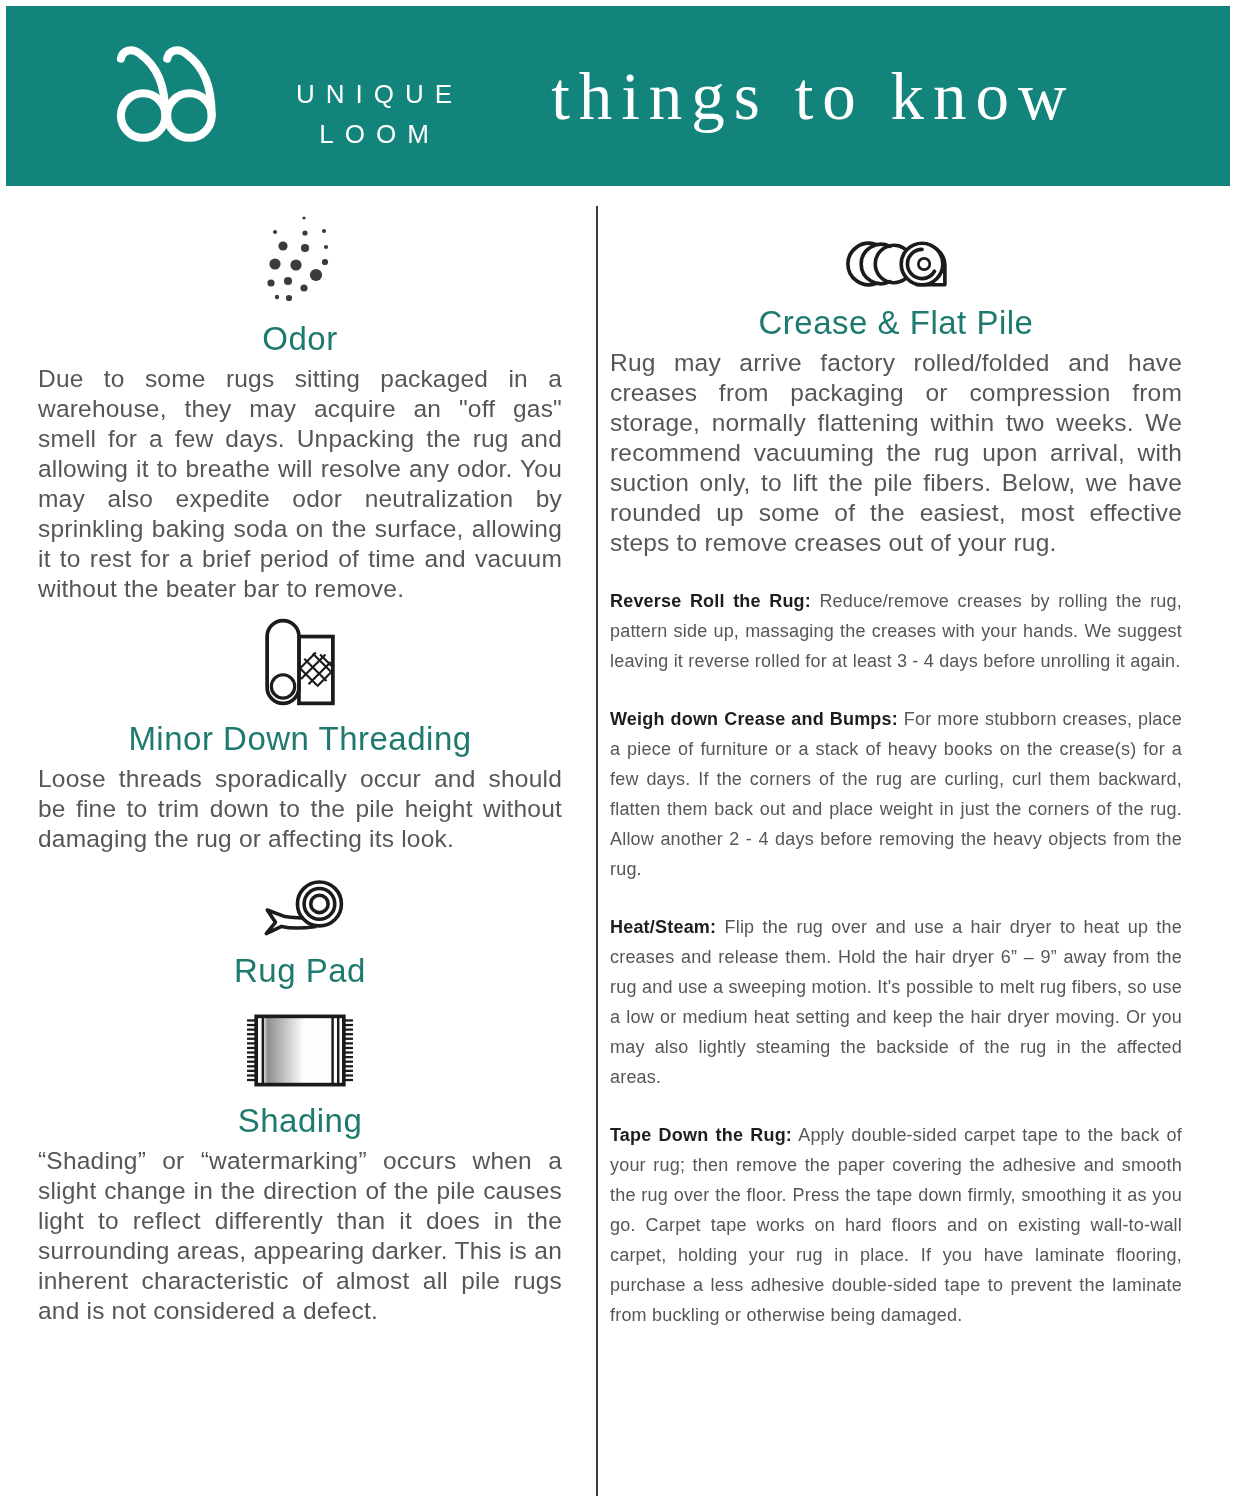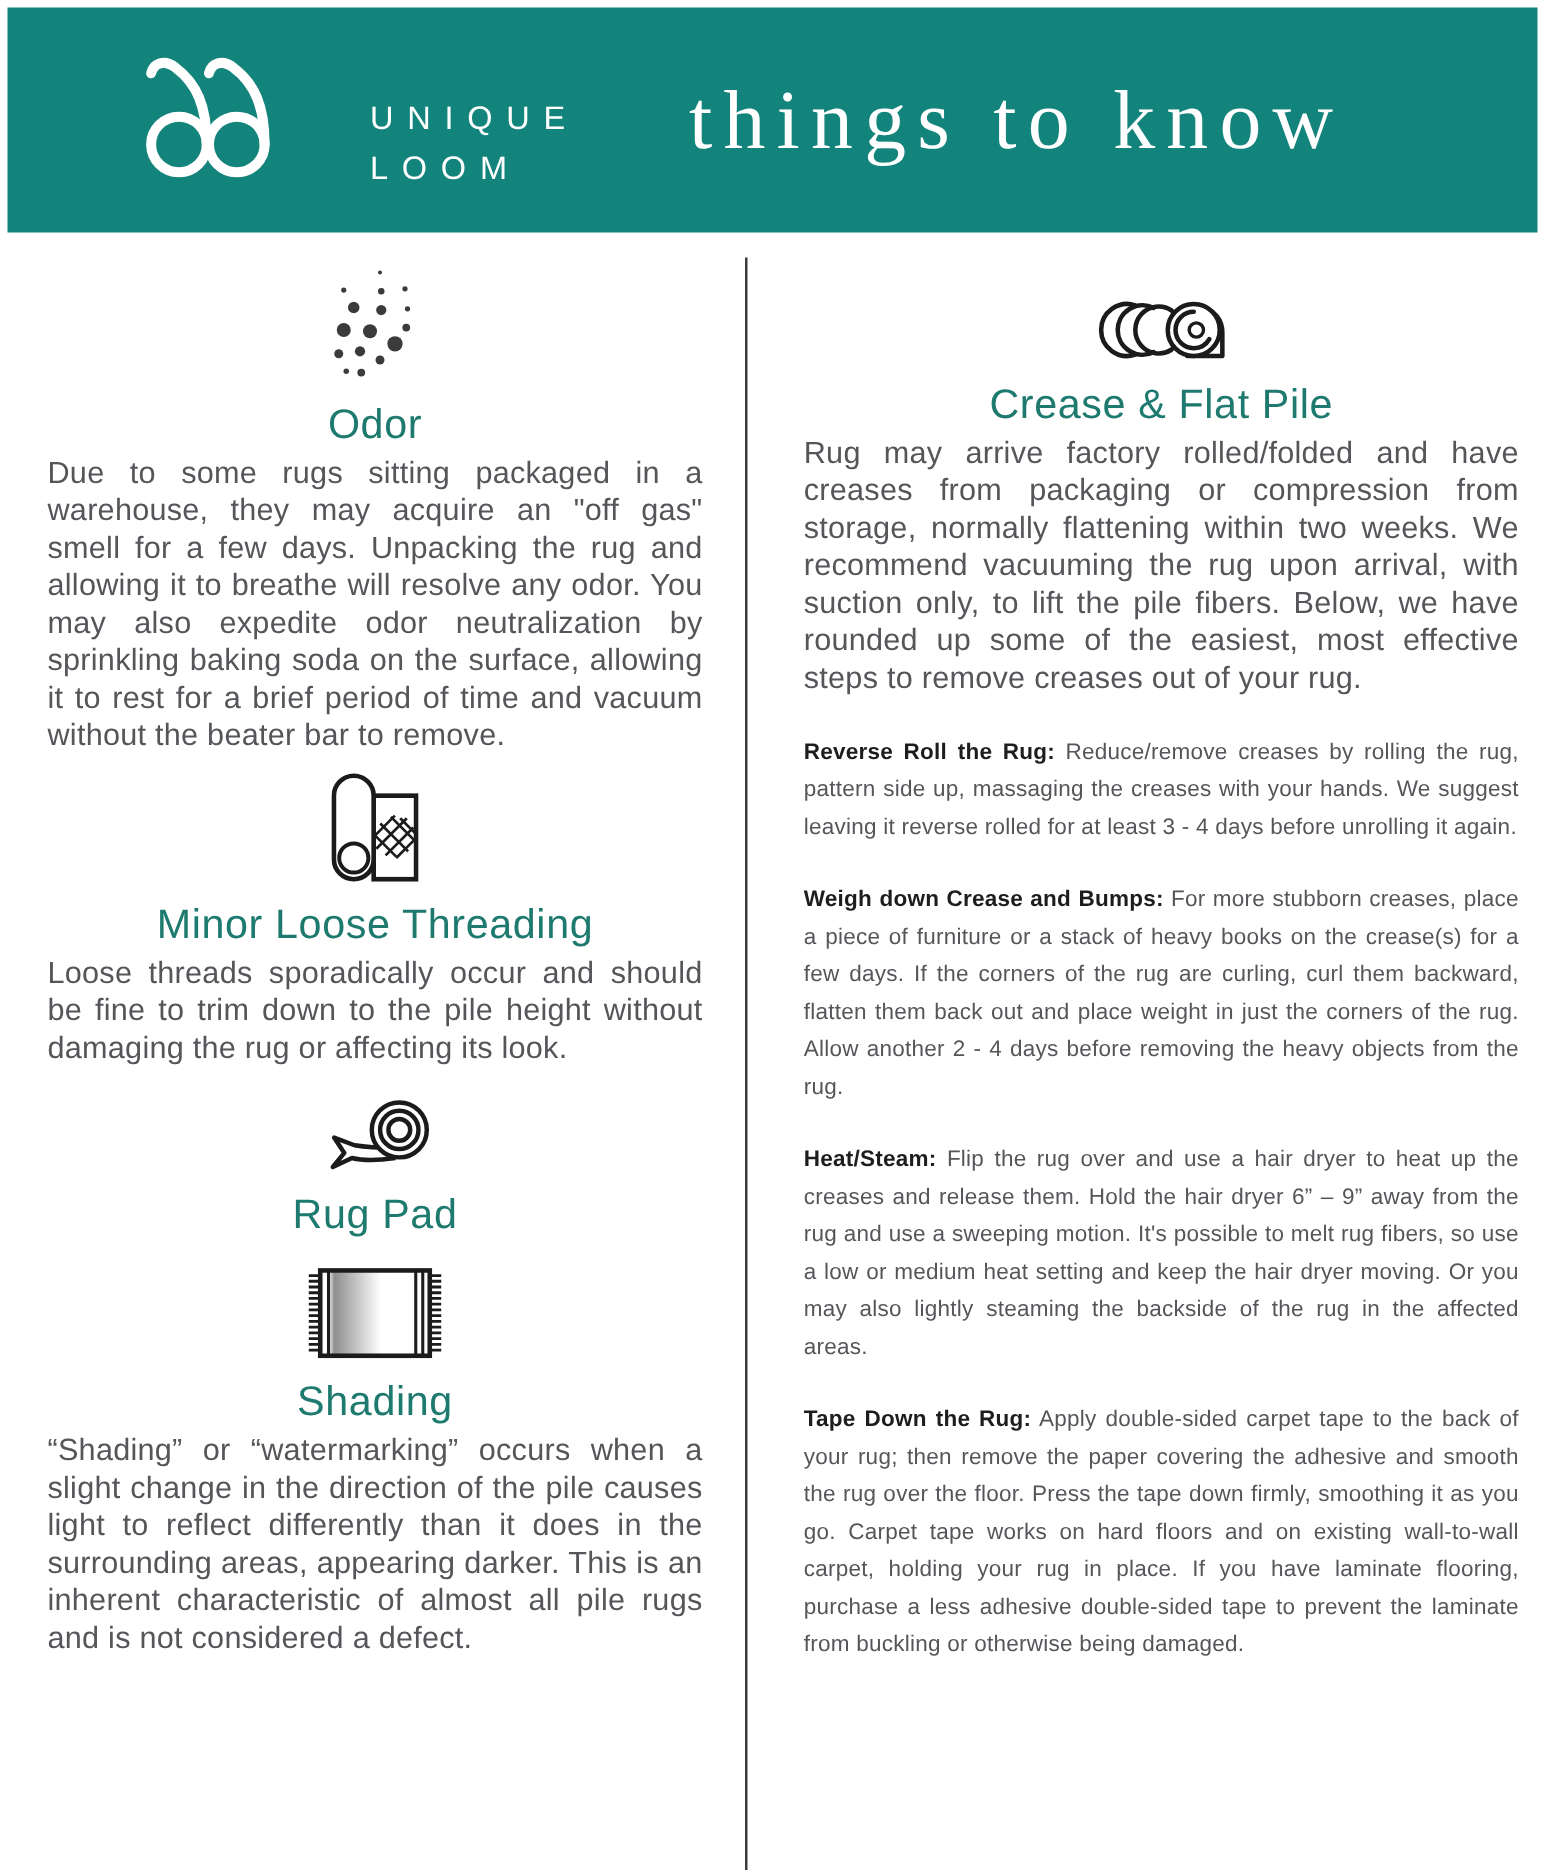--- a/index.html
+++ b/index.html
@@ -8,31 +8,31 @@
     overflow:hidden;font-family:"Liberation Sans",sans-serif;color:#55565a;
   }
   
   .header{
     position:absolute;top:6px;left:6px;right:6px;height:180px;
     background:#13847b;display:flex;align-items:center;
   }
   .brand{display:flex;align-items:center;margin-left:98px;}
   .logo{width:178px;height:112px;}
   .brand-text{color:#ffffff;font-size:26px;letter-spacing:11px;
-    line-height:1.55;margin-left:14px;font-weight:400;margin-top:36px;}
+    line-height:1.55;margin-left:14px;text-align:center;font-weight:400;margin-top:36px;}
   .title{
     color:#ffffff;font-family:Liberation Serif, serif;
     font-size:67px;letter-spacing:9px;margin-left:88px;white-space:nowrap;
   }
   
   .content{position:absolute;top:190px;left:0;right:0;bottom:0;display:flex;}
   .col{box-sizing:border-box;}
   .col-left{width:562px;padding-left:38px;}
   .divider{width:2px;background:#3a3a3a;margin-left:34px;margin-top:16px;height:1290px;}
-  .col-right{width:572px;margin-left:45px;}
+  .col-right{width:572px;margin-left:12px;}
   .section{text-align:center;}
   .icon-wrap{display:flex;justify-content:center;align-items:flex-end;}
   h2.heading{
     font-family:Liberation Sans, sans-serif;font-weight:400;
     color:#1e7a6f;font-size:33px;margin:14px 0 6px;letter-spacing:0.5px;
   }
   p.body{
     text-align:justify;font-size:24.5px;line-height:30px;margin:4px 0 0;
     color:#55565a;letter-spacing:0.2px;
   }
@@ -114,21 +114,21 @@
                 <path d="M45,33 L62,50"></path>
                   <path d="M37,38 L58,59"></path>
                   <path d="M32,46 L49,63"></path>
                   <path d="M52,34 L64,46"></path>
               </g>
               <rect x="2" y="2" width="30" height="78" rx="15" fill="#ffffff"></rect>
               <circle cx="17" cy="64" r="11" stroke-width="3"></circle>
             </g>
           </svg>
         </div>
-        <h2 class="heading">Minor Loose Threading</h2>
+        <h2 class="heading">Minor Down Threading</h2>
         <p class="body">Loose threads sporadically occur and should be fine to trim down to the pile height without damaging the rug or affecting its look.</p>
       </div>
 
       <div class="section s3">
         <div class="icon-wrap">
           <svg width="90" height="60" viewBox="0 0 88 58">
             <g class="icon" stroke-width="3.2" stroke-linejoin="round">
               <path d="M60,47 C46,49 34,49 26,47 L11,54 L20,43 L12,31 L28,37 C40,39 50,39 60,39" fill="#ffffff"></path>
               <circle cx="63" cy="25" r="21.5" fill="#ffffff"></circle>
               <circle cx="63" cy="25" r="15"></circle>

